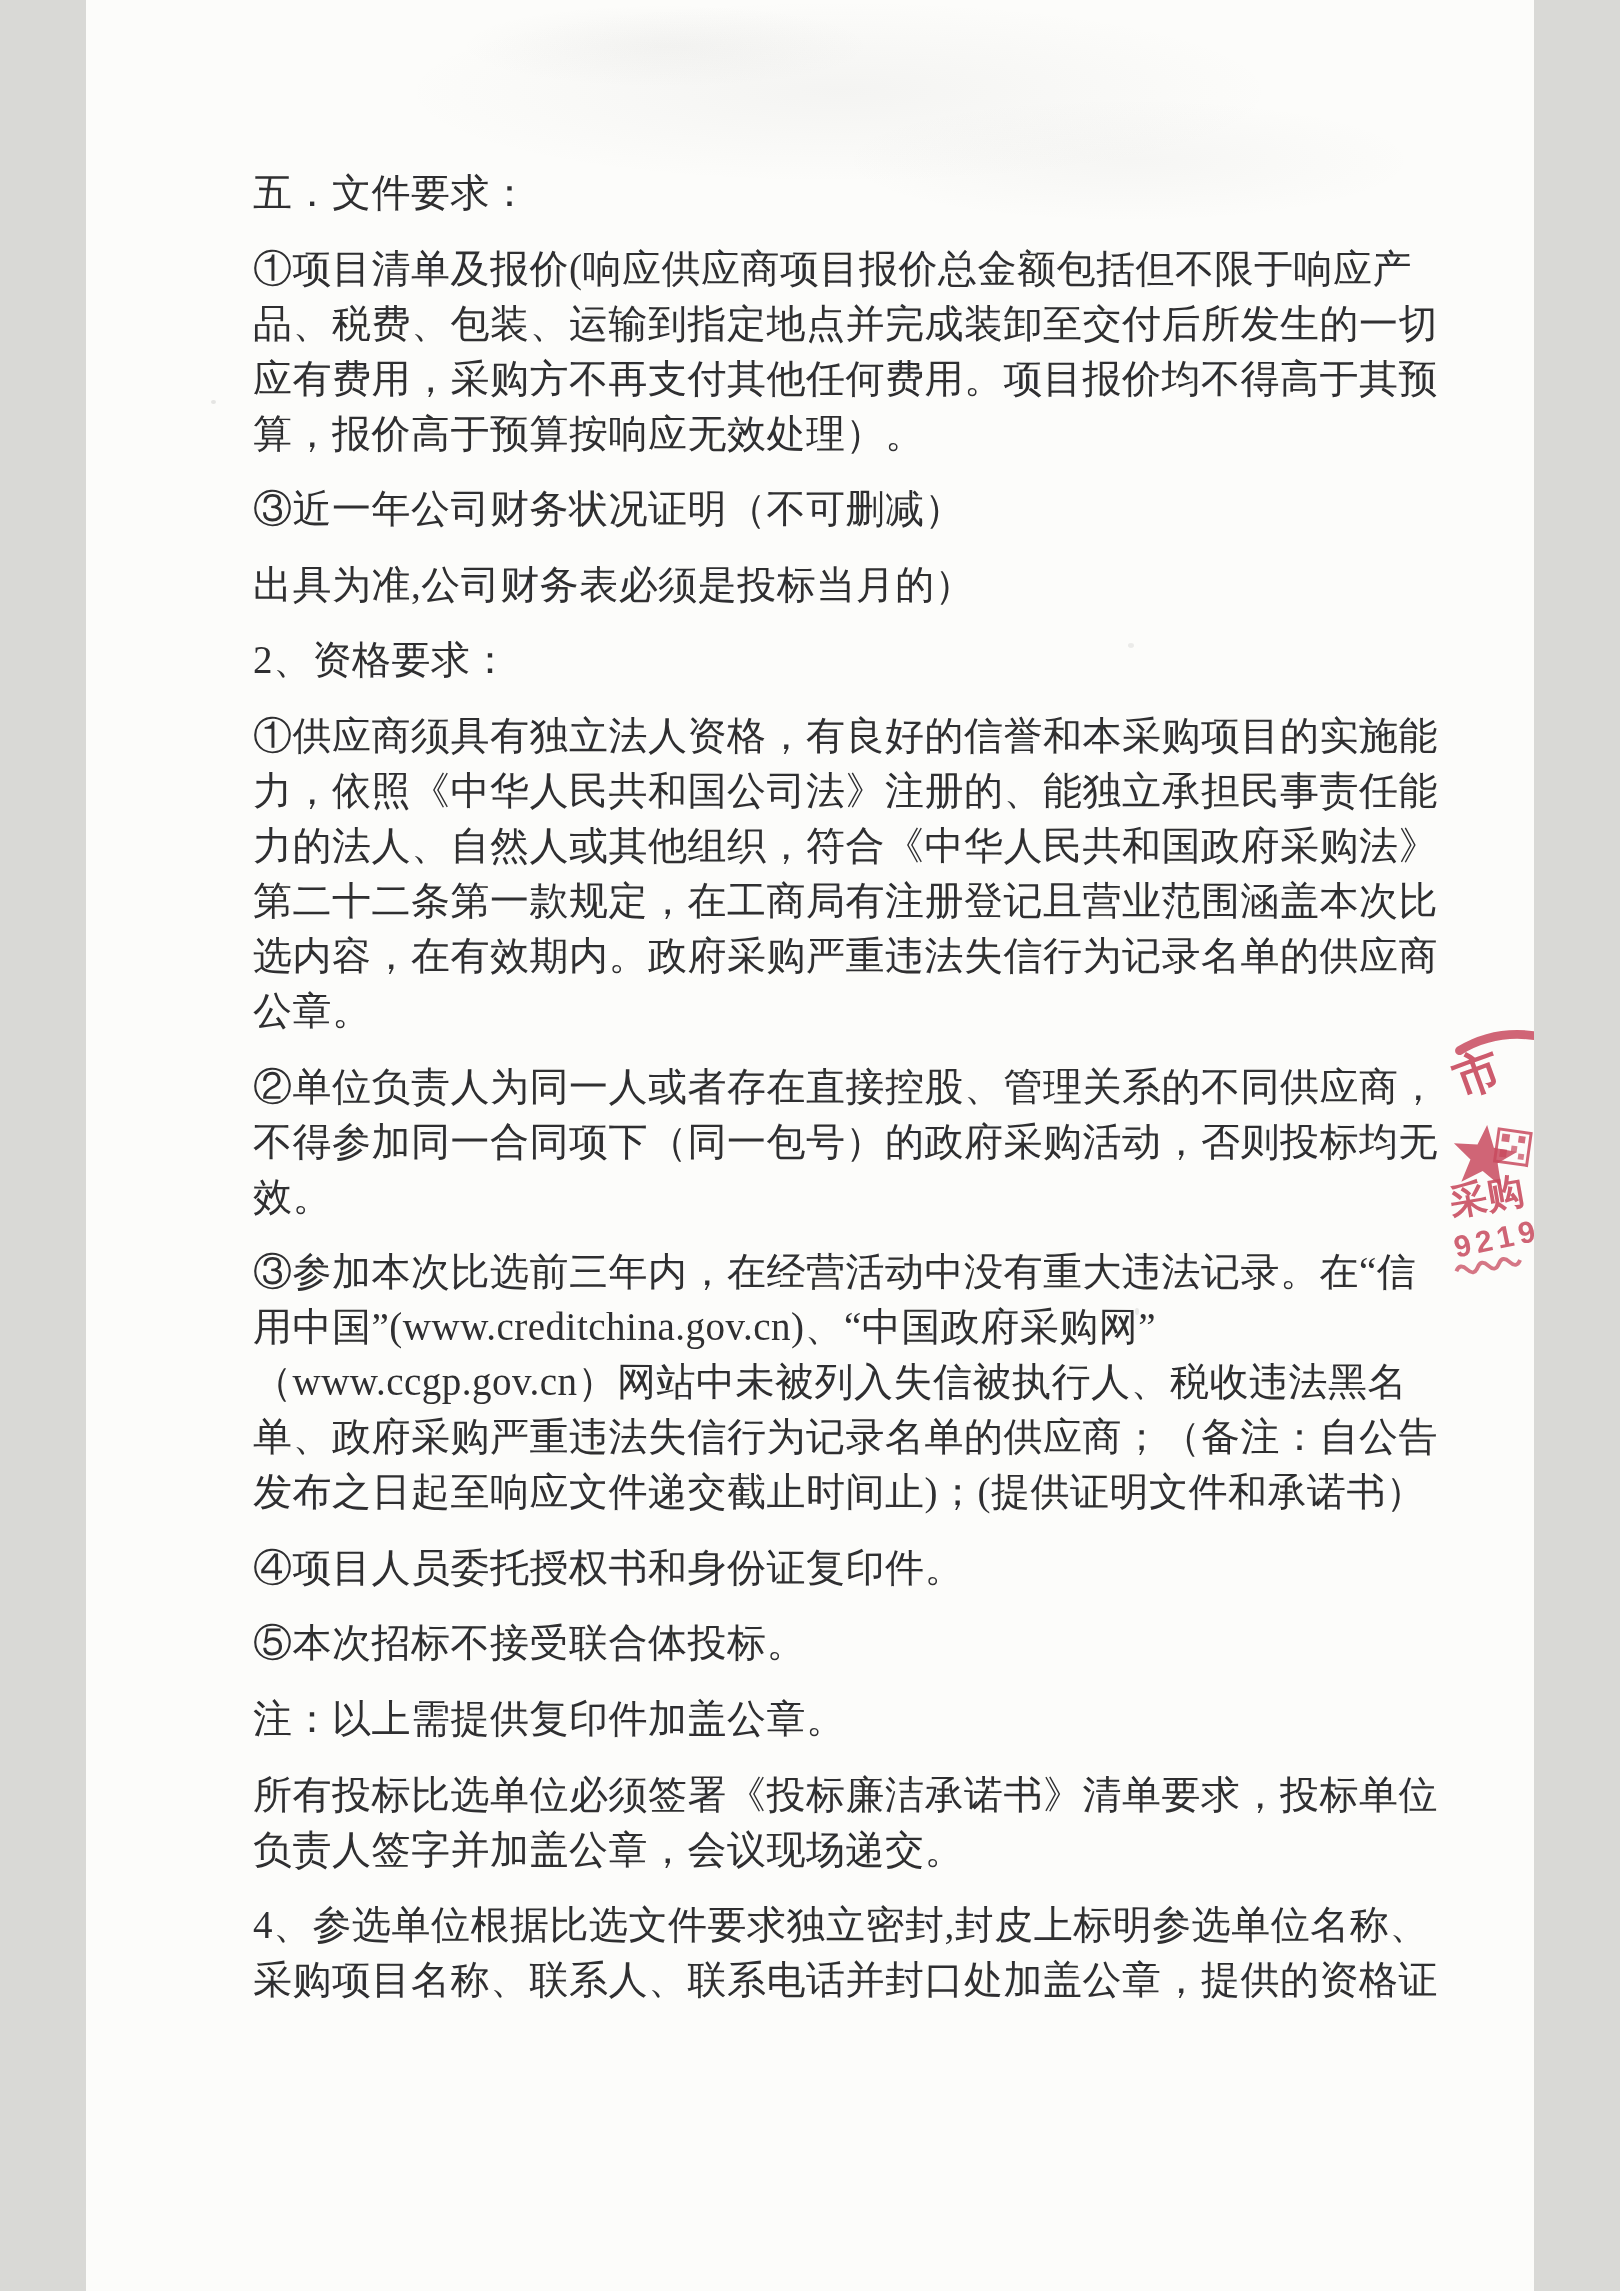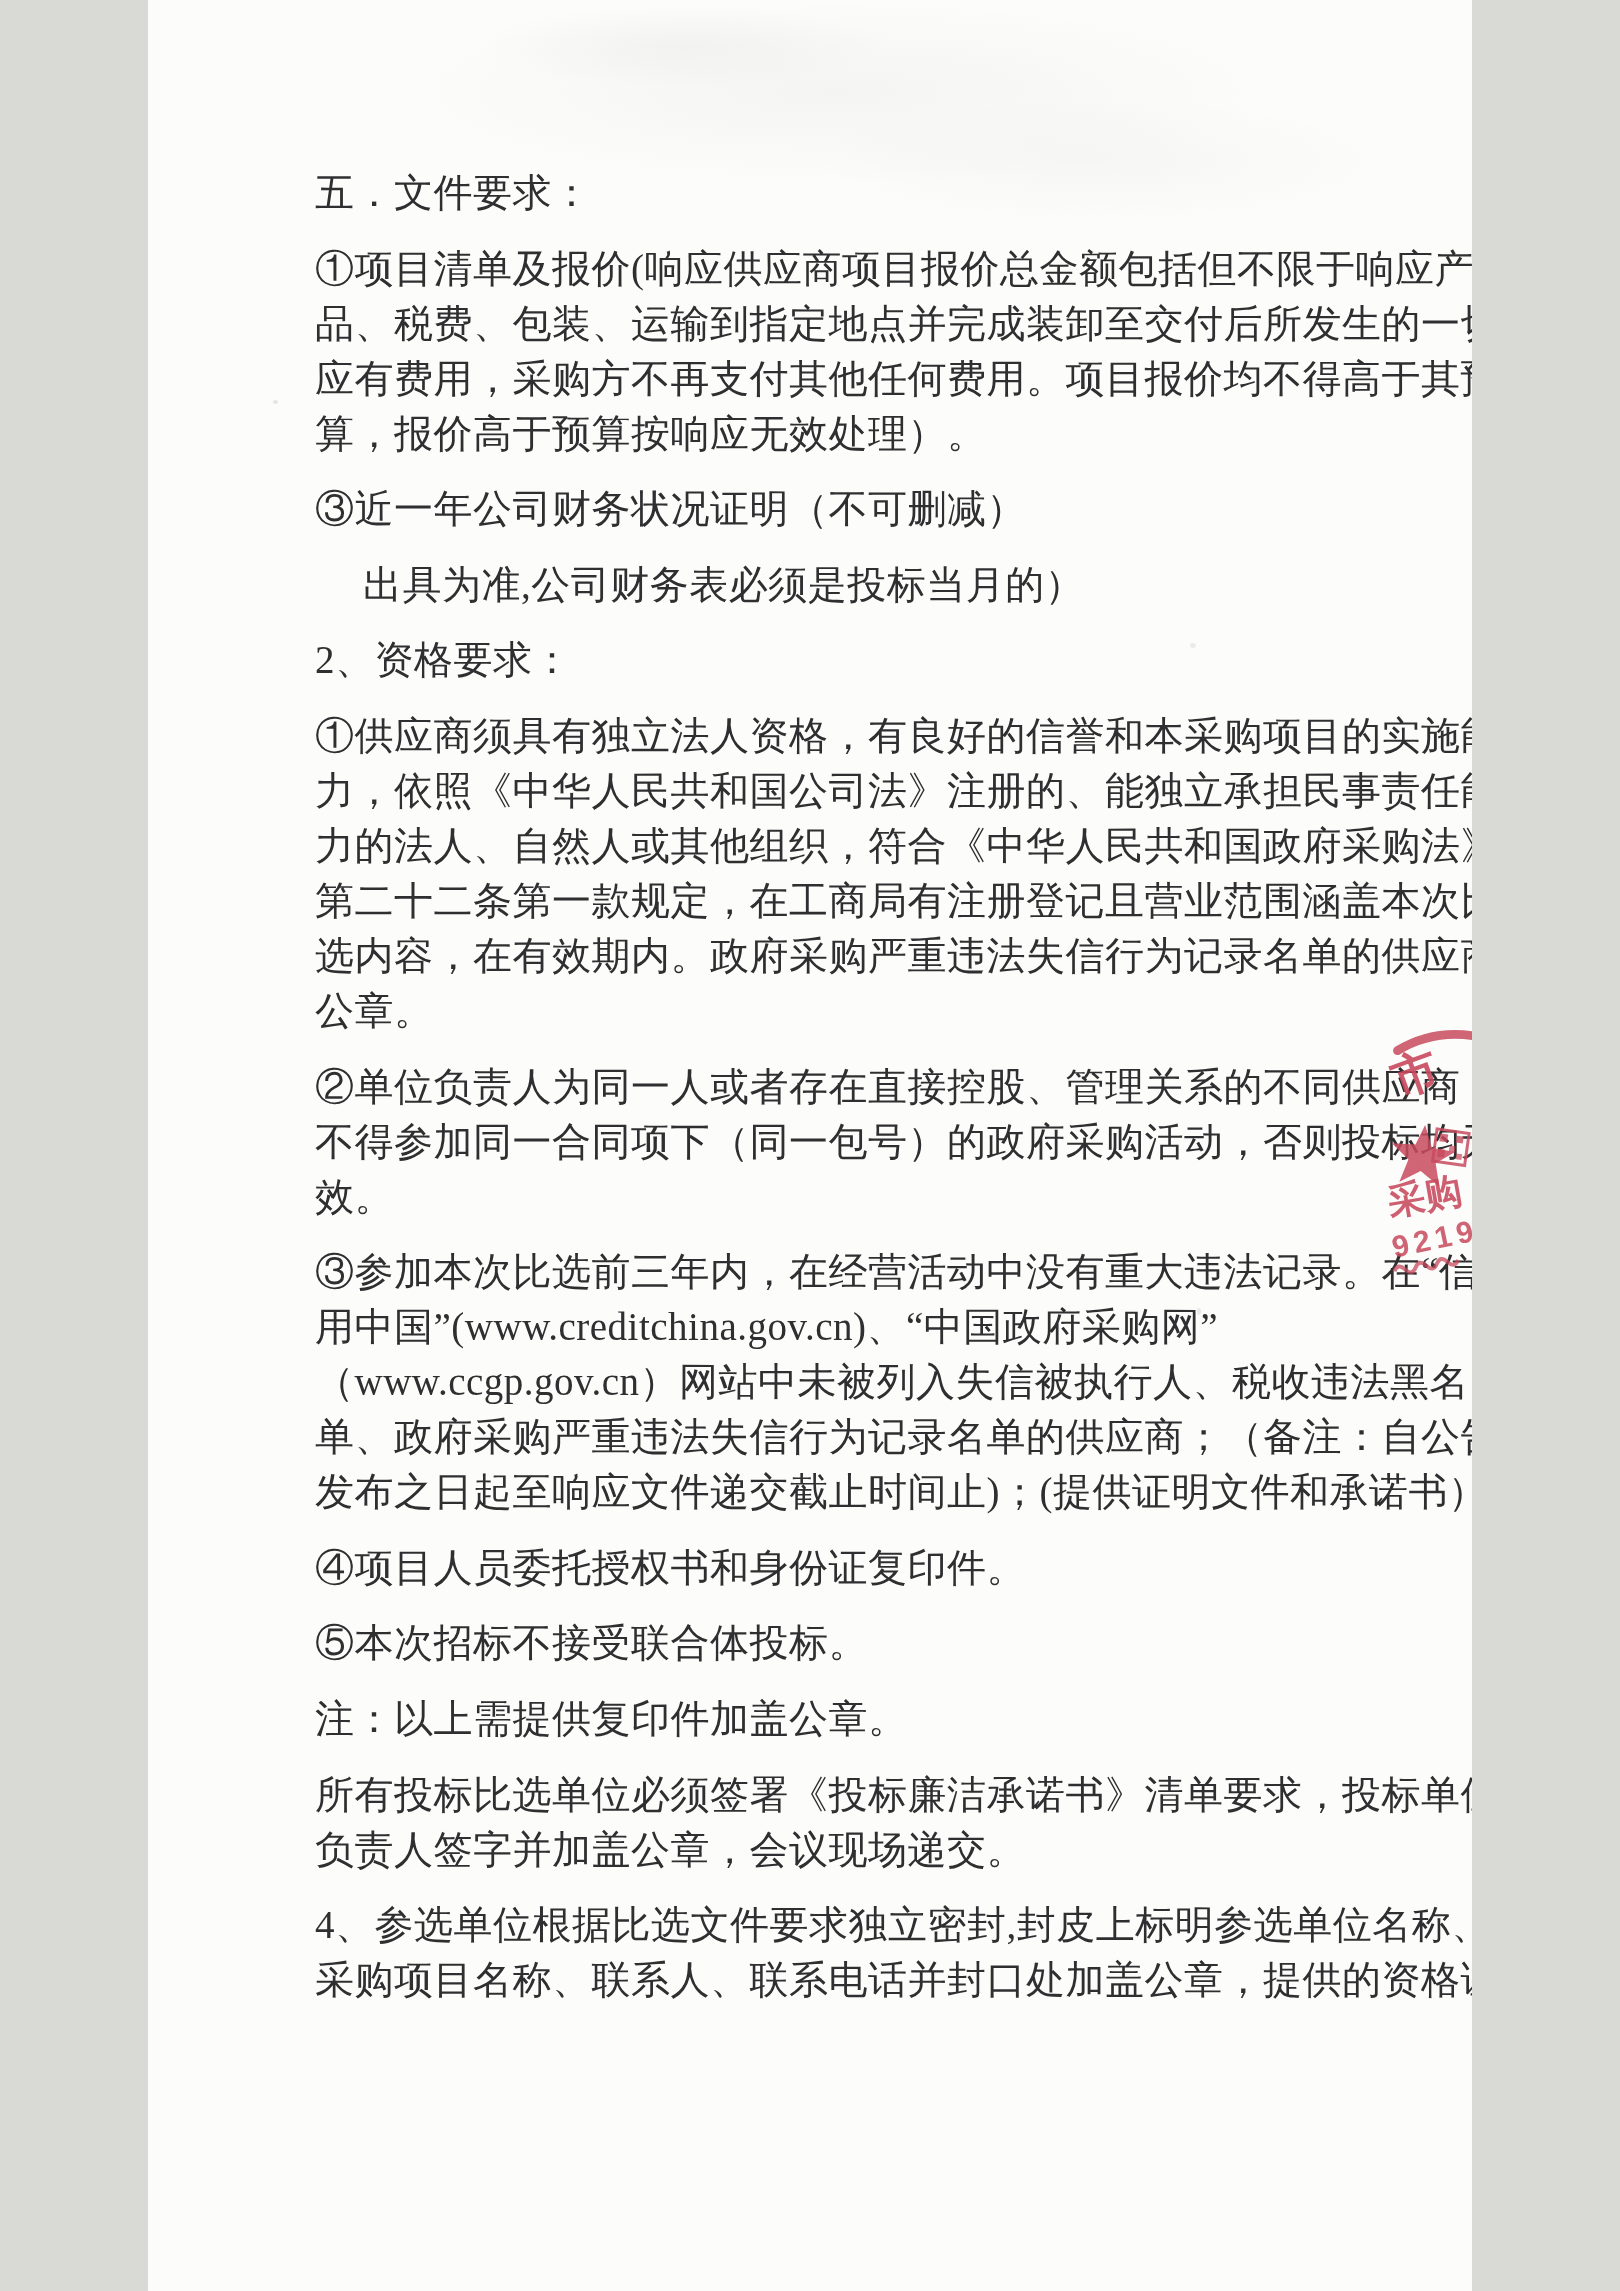--- a/index.html
+++ b/index.html
@@ -1,18 +1,18 @@
 <!DOCTYPE html>
 <html><head>
 <meta charset="utf-8">
 <style>
   html,body{margin:0;padding:0;background:#d9d9d6;}
   .sheet{
     position:relative;
-    width:1324px;height:2292px;
+    width:1448px;height:2292px;
     margin:0 auto;
     overflow:hidden;
     background:
       radial-gradient(ellipse 608px 127px at 52% 4%, rgba(110,110,110,.055), transparent 72%),
       radial-gradient(ellipse 412px 88px  at 72% 7%, rgba(110,110,110,.045), transparent 70%),
       radial-gradient(ellipse 294px 59px  at 40% 2%, rgba(110,110,110,.05),  transparent 70%),
       #fcfcfa;
     font-family:"Liberation Serif","DejaVu Serif",serif;
     color:#2f2f31;
   }
@@ -22,21 +22,21 @@
     width:1296px;
     font-size:39px;
     line-height:55px;
     letter-spacing:0.5px;
   }
   .content p{
     margin:0 0 20.6px 0;
     white-space:pre-line;
     text-align:left;
   }
-  .content p.gap-top{margin-top:9.8px;margin-left:48px;}
+  .content p.gap-top{margin-top:9.8px;}
   .stamp{
     position:absolute;
     right:0;top:1021px;
     width:196px;height:267px;
     pointer-events:none;
   }
   .handwritten{
     position:absolute;
     left:1532px;top:2166px;
     font-size:65px;

